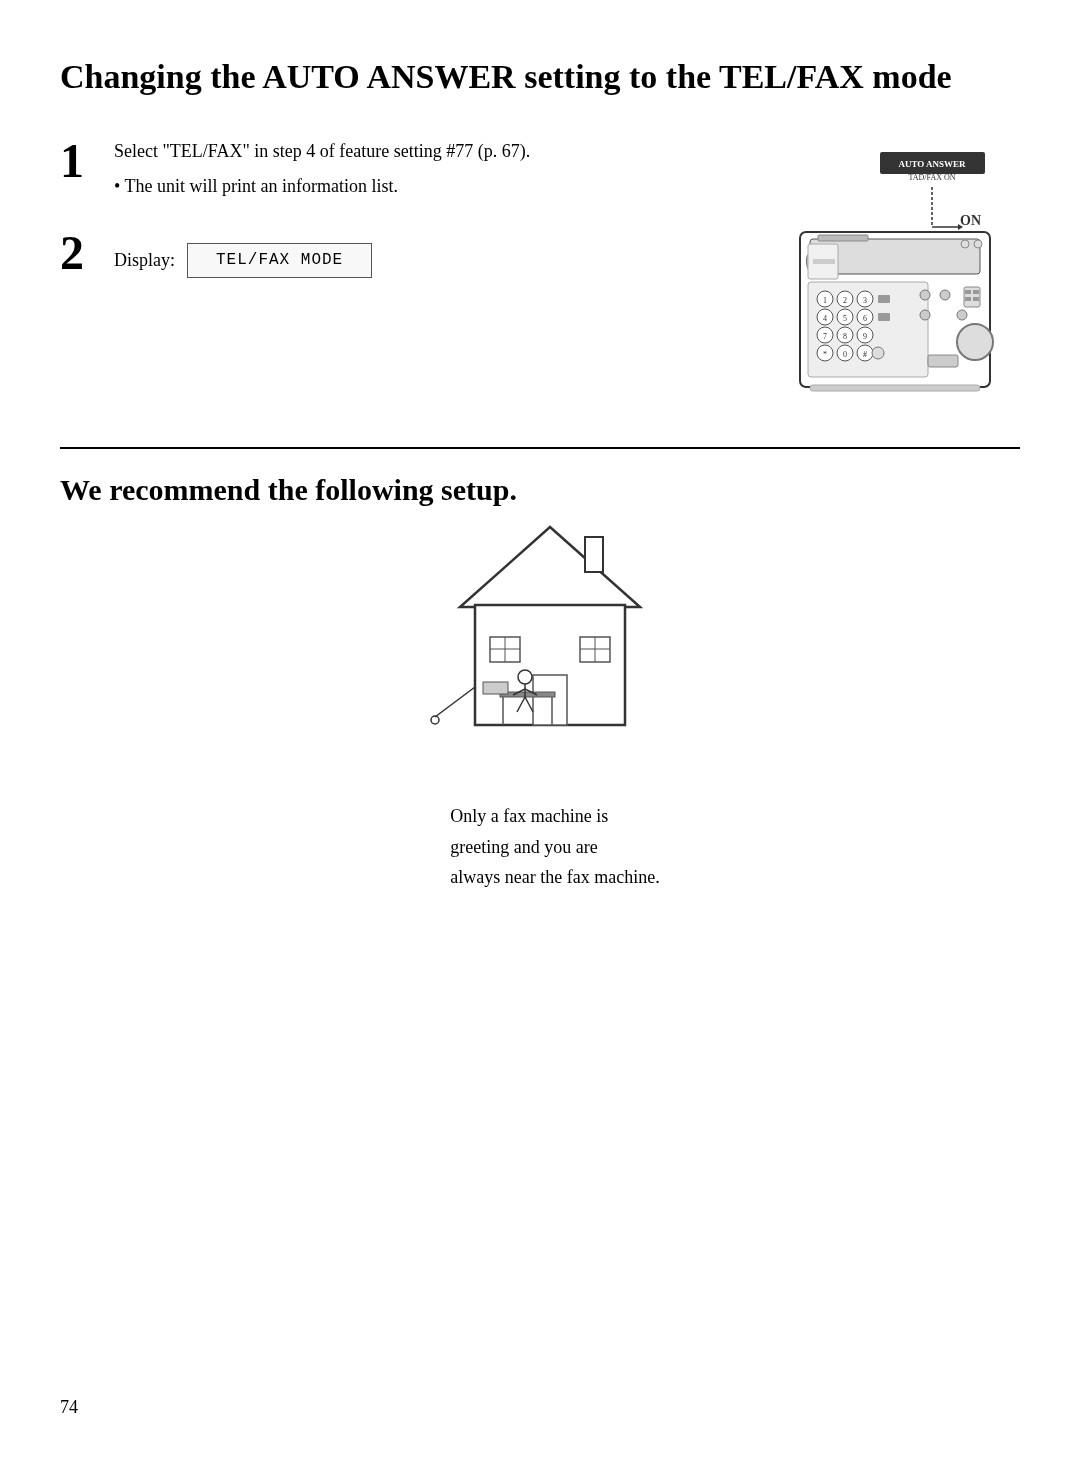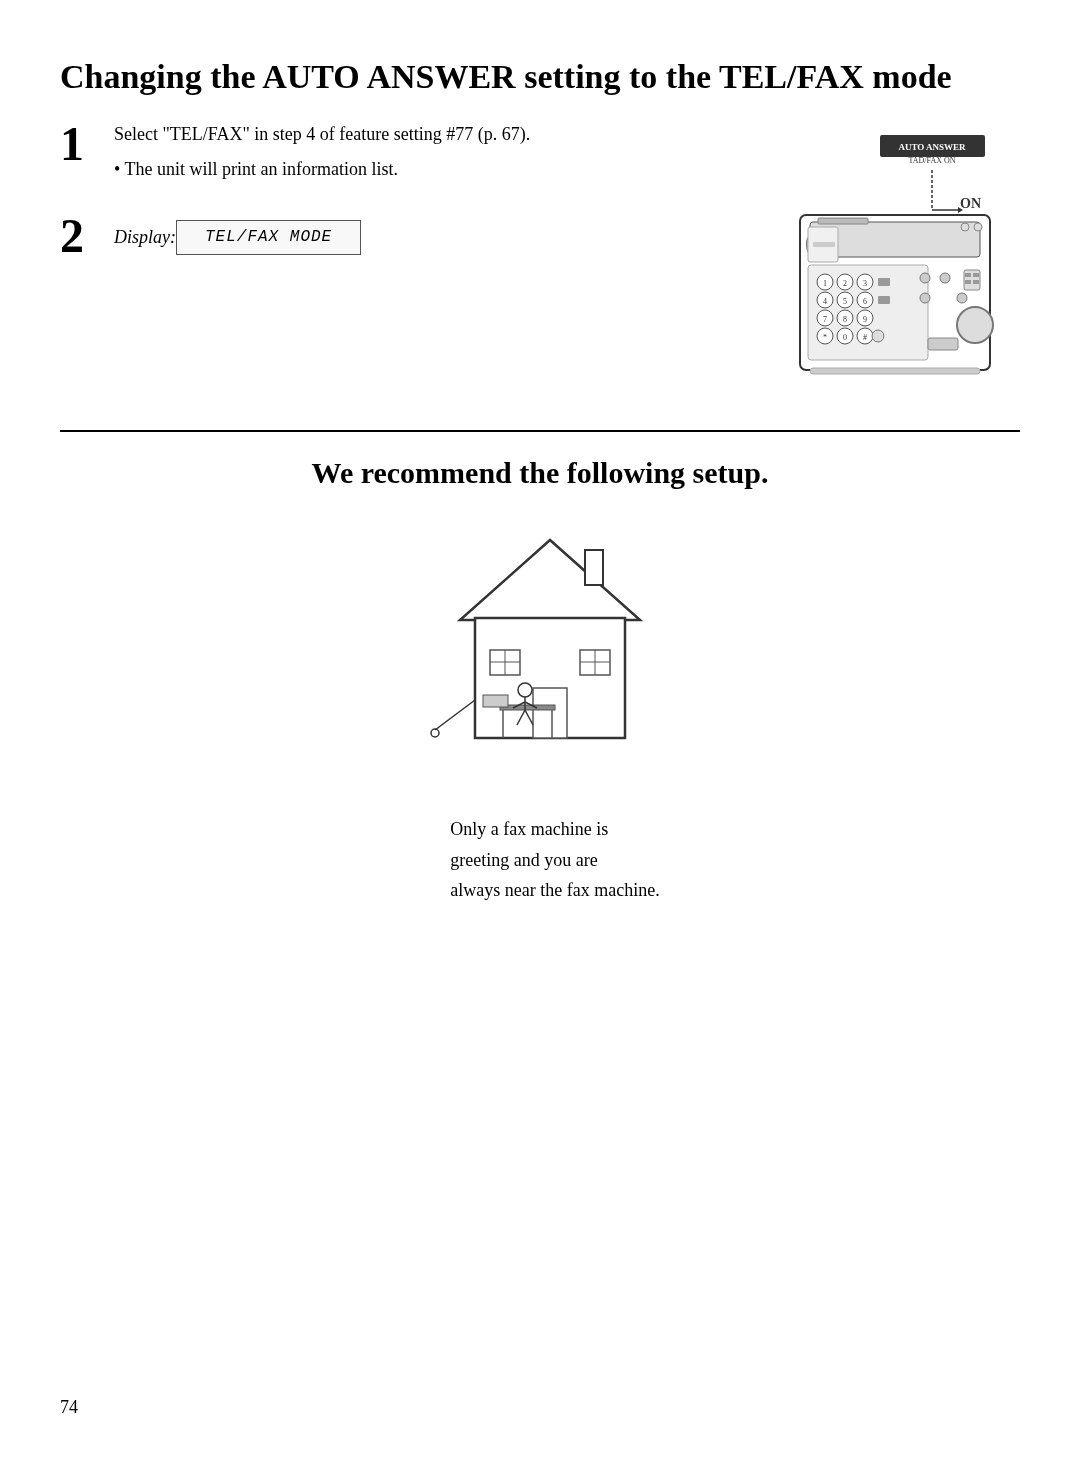--- a/index.html
+++ b/index.html
@@ -18,21 +18,21 @@
       font-size: 52px;
       font-weight: bold;
       margin-bottom: 8px;
       border-bottom: 2px dashed #aaa;
       padding-bottom: 10px;
     }
     .section-title {
       font-size: 34px;
       font-weight: bold;
       margin-top: 18px;
-      margin-bottom: 24px;
+      margin-bottom: 41px;
     }
     .main-content {
       display: flex;
       flex-direction: row;
       gap: 30px;
       margin-bottom: 30px;
     }
     .instructions {
       flex: 1;
     }
@@ -59,23 +59,22 @@
     .auto-answer-box {
       display: inline;
       border: 1.5px solid #000;
       padding: 1px 4px;
       font-weight: bold;
       font-size: 17px;
     }
     .display-row {
       display: flex;
       align-items: center;
-      gap: 0;
-      margin: 8px 0 10px 0;
-      font-style: italic;
+      gap: 12px;
+      margin: 14px 0 10px 0;
     }
     .display-label {
       font-size: 18px;
     }
     .display-box {
       border: 1.5px solid #555;
       padding: 4px 28px;
       font-family: 'Courier New', monospace;
       font-size: 16px;
       background: #f8f8f8;
@@ -92,22 +91,20 @@
     }
     
     .divider {
       border: none;
       border-top: 2px solid #000;
       margin: 20px 0 24px 0;
     }
     .sub-section-title {
       font-size: 30px;
       font-weight: bold;
-      margin-bottom: 30px;
-      text-align: center;
     }
     .recommend-content {
       display: flex;
       flex-direction: column;
       gap: 40px;
       align-items: center;
       padding-left: 30px;
     }
     .house-illustration {
       width: 260px;

